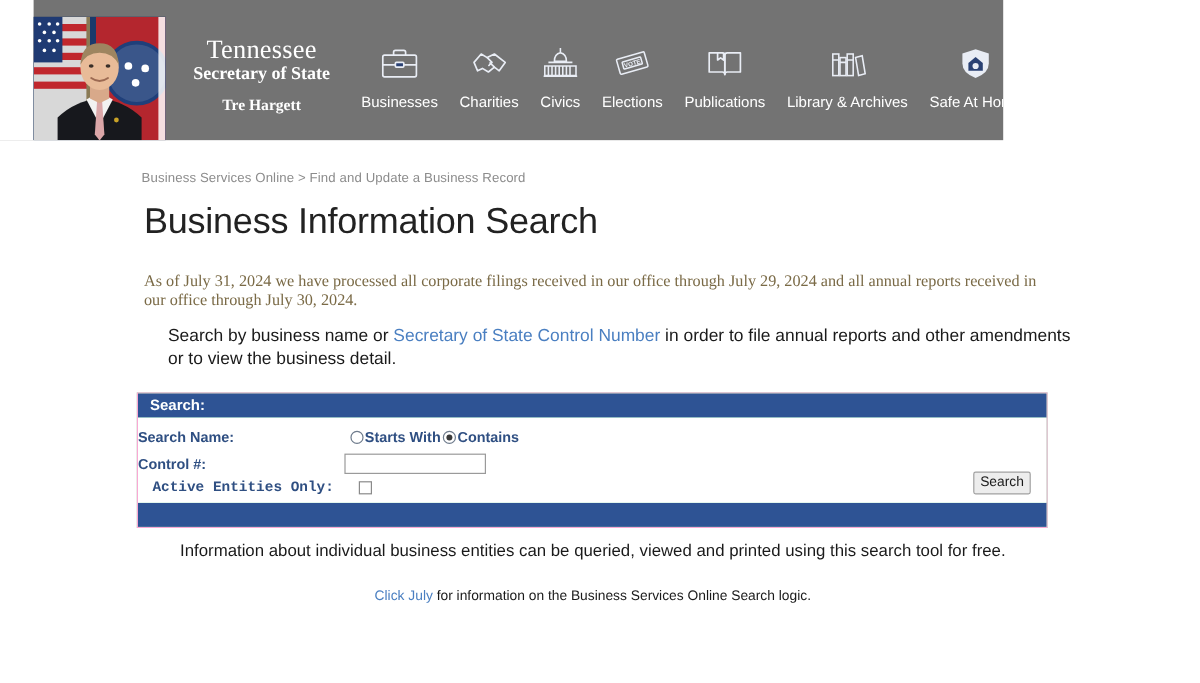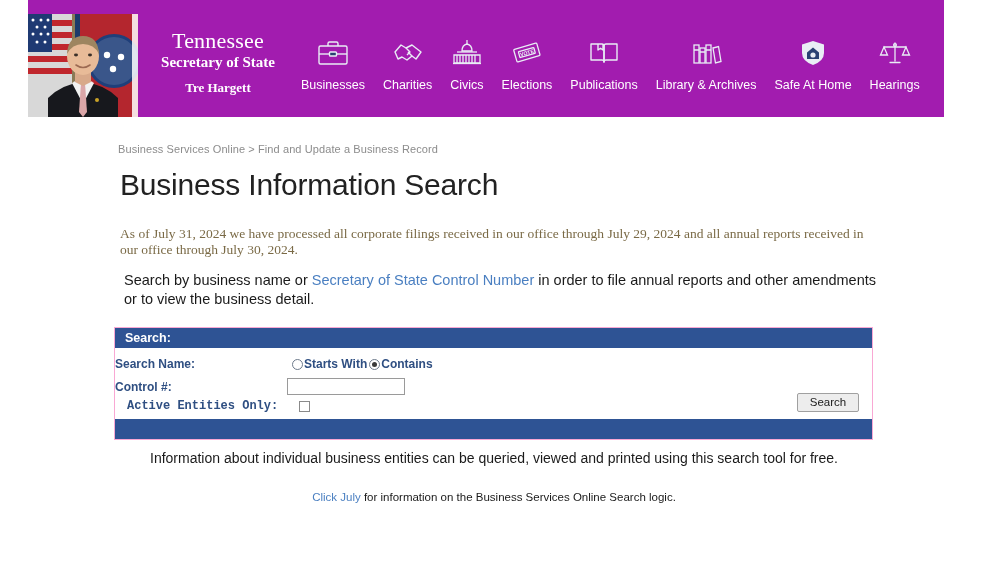--- a/index.html
+++ b/index.html
@@ -12,23 +12,23 @@
     height: 569px;
     overflow: hidden;
     background: #ffffff;
     font-family: "Liberation Sans", sans-serif;
     -webkit-font-smoothing: antialiased;
   }
 
   
   .site-header {
     position: relative;
-    width: 944px;
+    width: 836px;
     height: 117px;
-    background: #a21caf;
+    background: #737373;
     overflow: hidden;
     box-sizing: border-box;
   }
   .header-inner {
     position: relative;
     width: 100%;
     height: 100%;
   }
   
   .header-gutter-left {
@@ -141,21 +141,21 @@
     line-height: 16px;
     color: #7a6a46;
     margin: 24px 0 0 2px;
     width: 752px;
   }
 
   .lead {
     font-size: 14.5px;
     line-height: 19px;
     color: #1a1a1a;
-    margin: 13px 0 0 6px;
+    margin: 13px 0 0 22px;
     width: 756px;
   }
   .lead a, .inline-link {
     color: #4a7fc1;
     text-decoration: none;
     cursor: pointer;
   }
 
   
   .search-panel {
@@ -271,21 +271,21 @@
     border: 1px solid #8a8a8a;
     background: #ffffff;
     box-sizing: border-box;
     display: inline-block;
   }
 
   .search-btn {
     position: absolute;
     right: 13px;
     top: 45px;
-    width: 62px;
+    width: 48px;
     height: 19px;
     font-family: "Liberation Sans", sans-serif;
     font-size: 11.5px;
     color: #1b1b1b;
     background: #ededed;
     border: 1px solid #a0a0a0;
     border-radius: 2px;
     cursor: pointer;
     line-height: 1;
     padding: 0;

